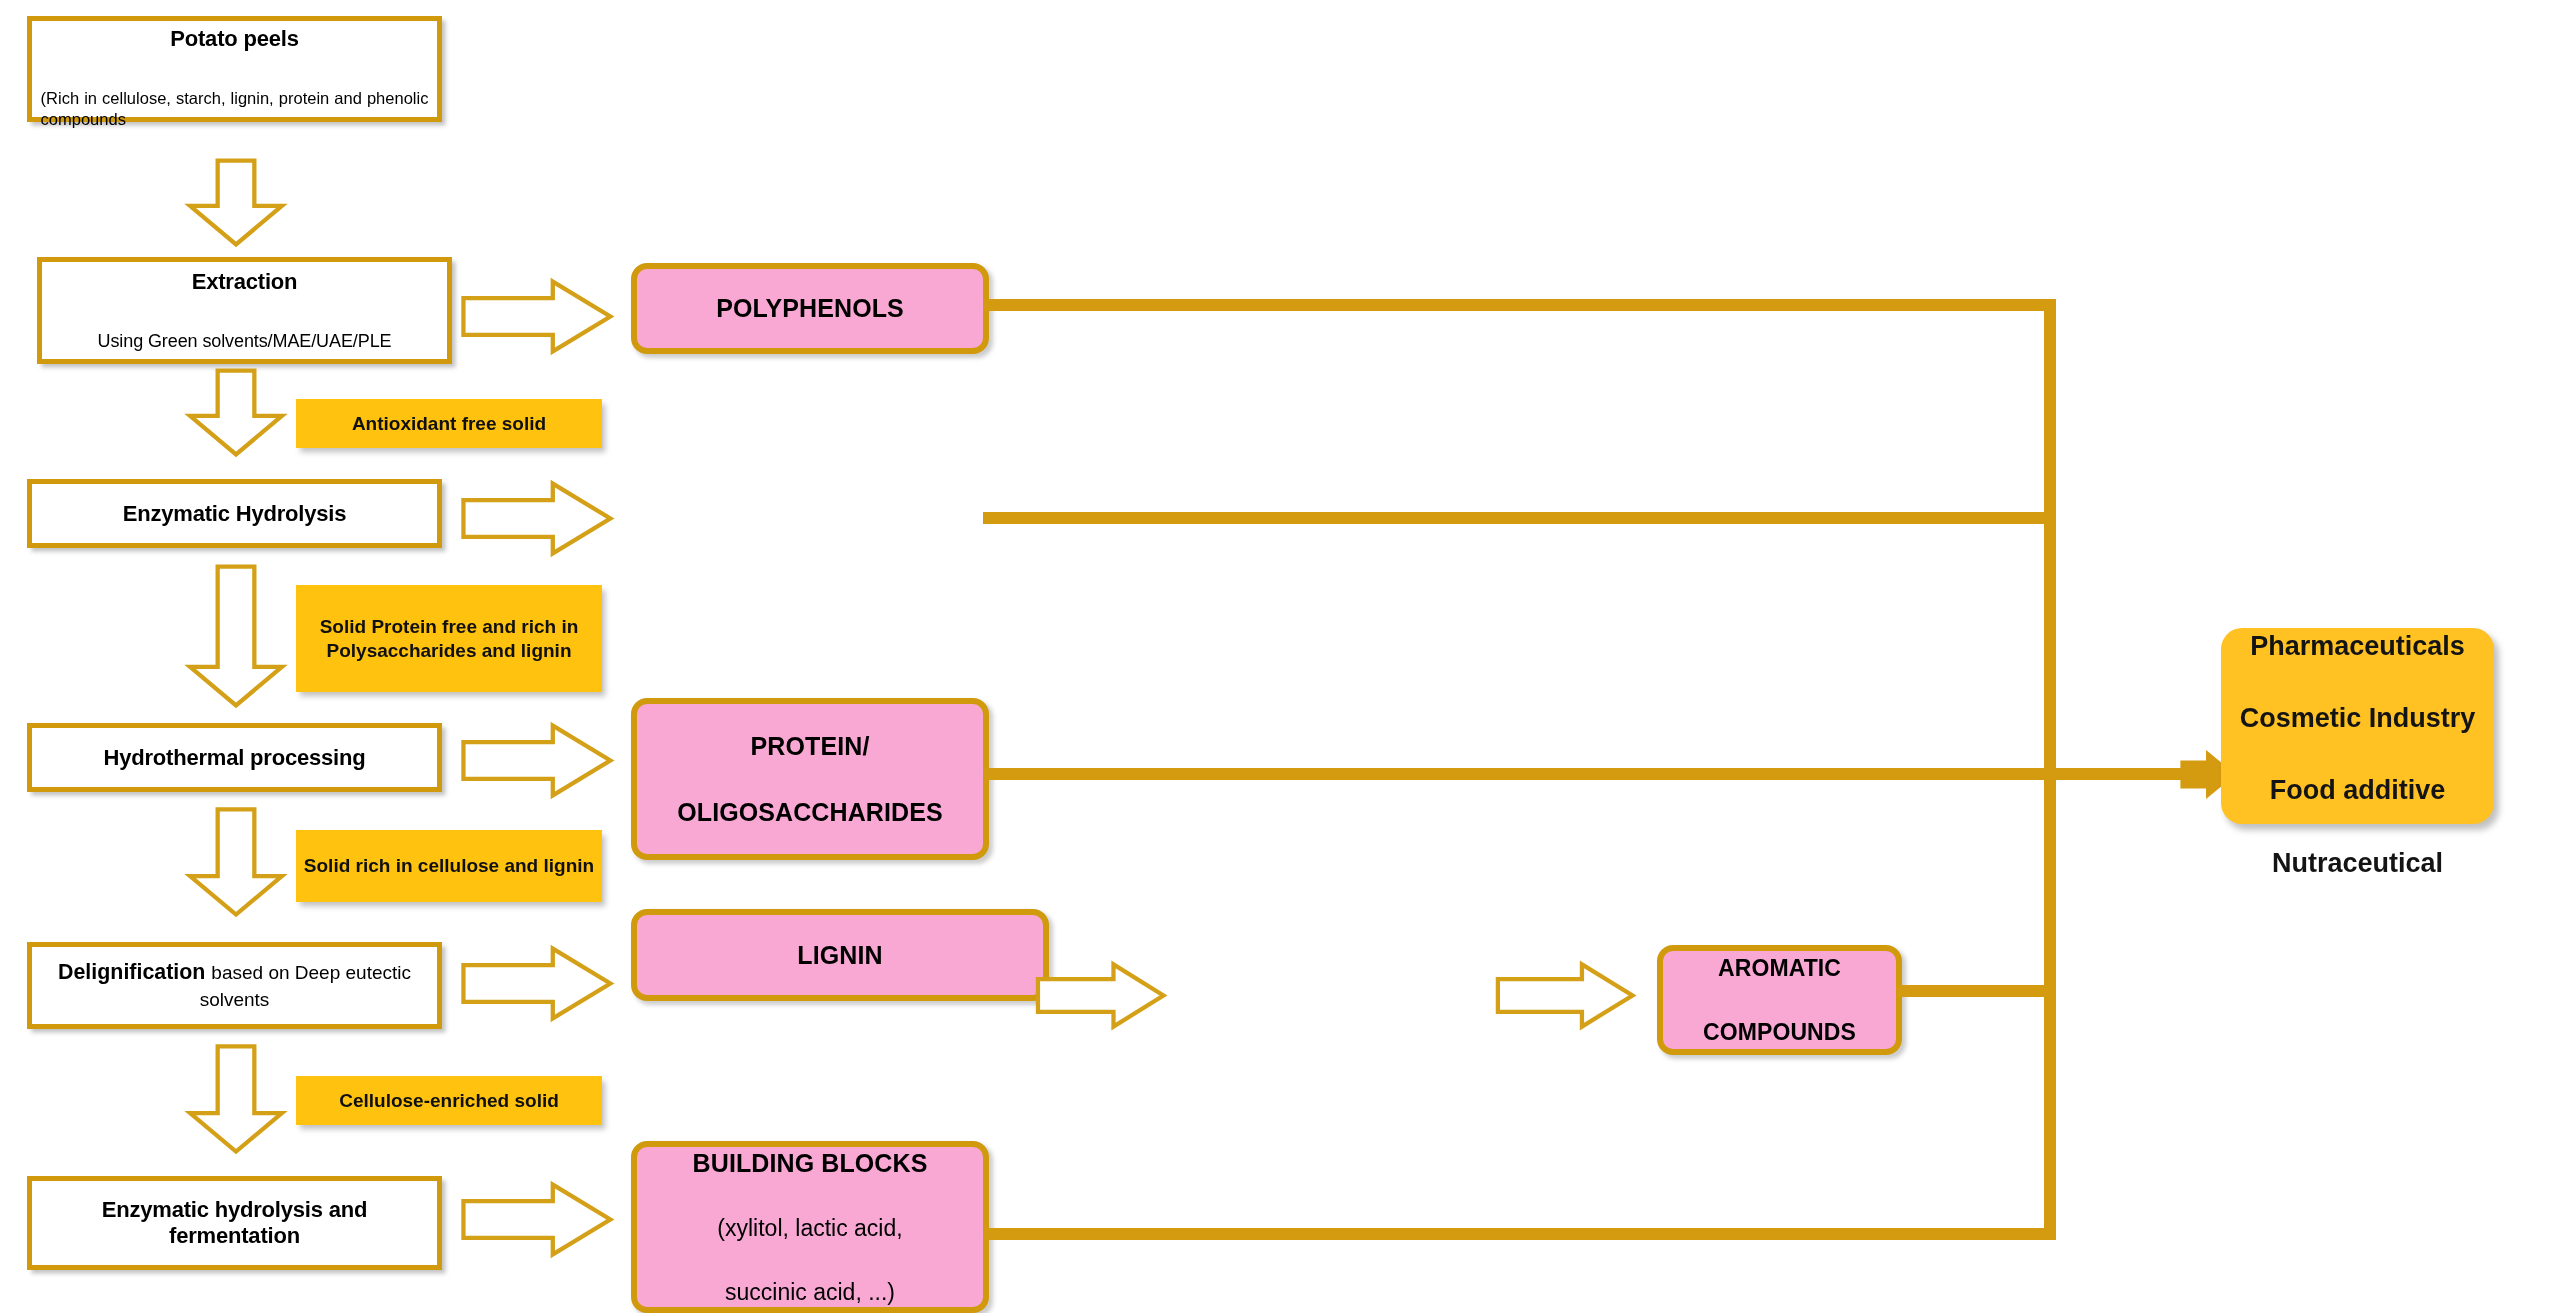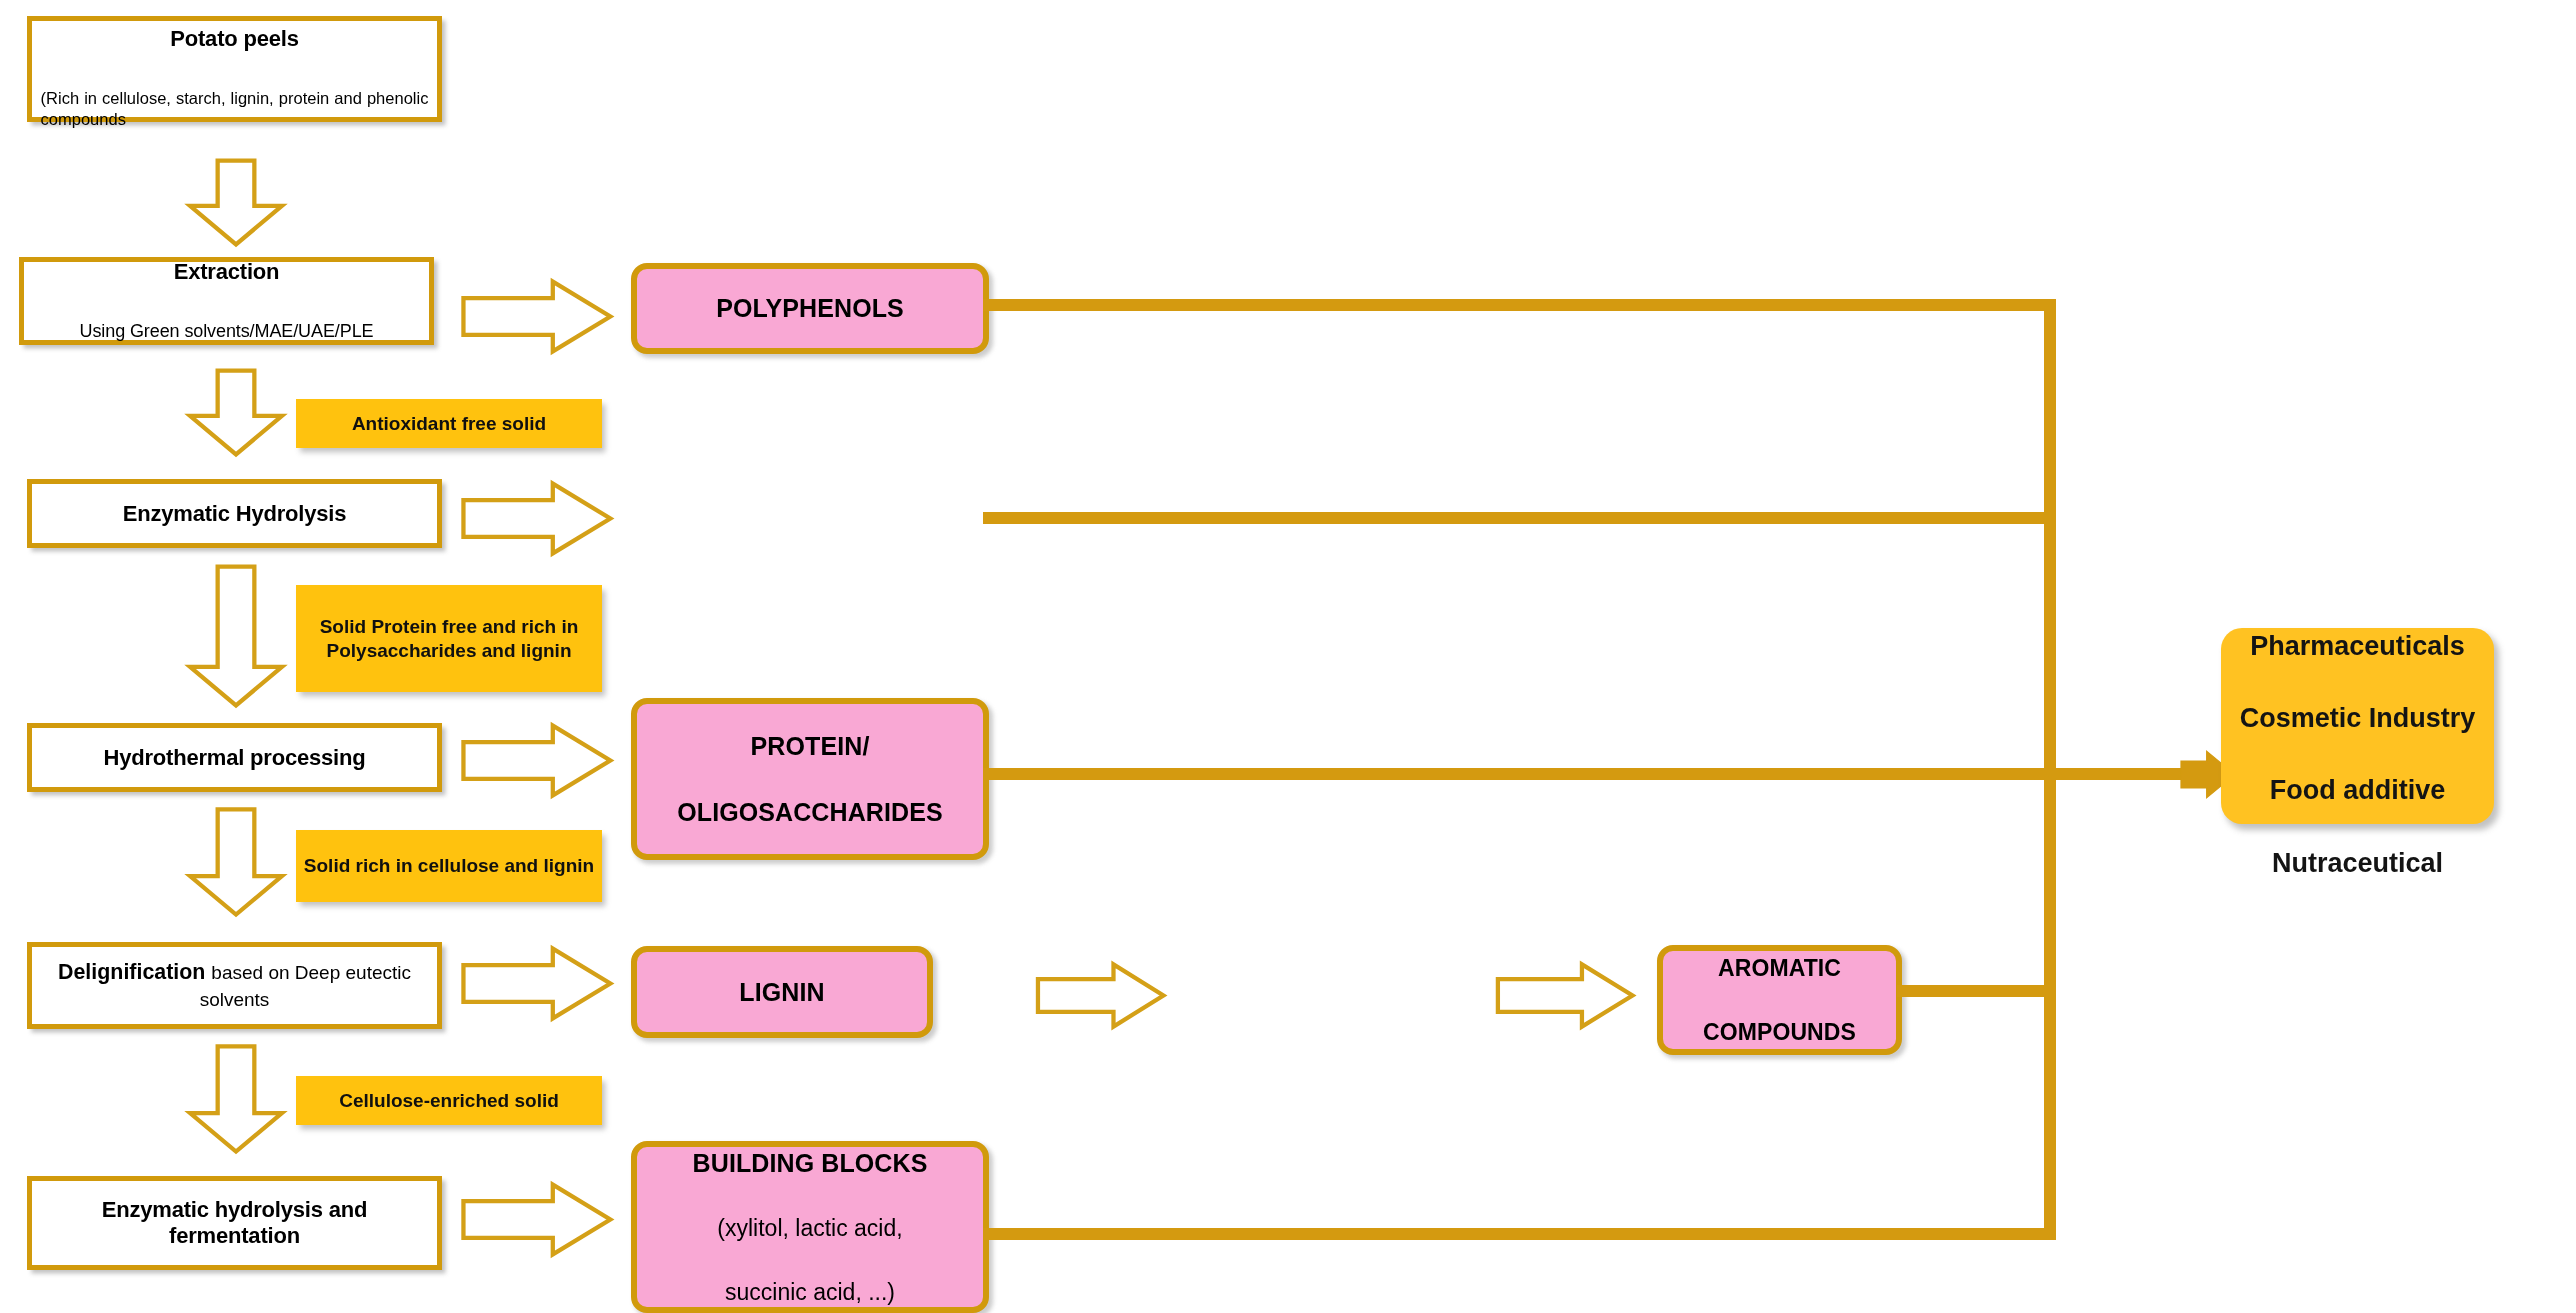--- a/index.html
+++ b/index.html
@@ -152,21 +152,21 @@
 
   <div class="node proc-box" style="left:27px; top:16px; width:415px; height:106px; align-items:flex-start; justify-content:flex-start;">
     <div style="width:100%; text-align:center;" class="proc-title">Potato peels</div>
     <div class="proc-sub-justify">(Rich in cellulose, starch, lignin, protein and phenolic compounds</div>
   </div>
 
   <svg class="arrow-svg" style="left:184px; top:158px; width:104px; height:89px;" viewBox="0 0 170 145">
     <polygon points="55,4 115,4 115,78 160,78 85,141 10,78 55,78"></polygon>
   </svg>
 
-  <div class="node proc-box" style="left:19px; top:257px; width:415px; height:88px;">
+  <div class="node proc-box" style="left:37px; top:257px; width:415px; height:107px;">
     <div class="proc-title">Extraction</div>
     <div class="proc-sub">Using Green solvents/MAE/UAE/PLE</div>
   </div>
 
   <svg class="arrow-svg" style="left:461px; top:279px; width:153px; height:75px;" viewBox="0 0 250 122">
     <polygon points="4,31 150,31 150,4 244,61 150,118 150,91 4,91"></polygon>
   </svg>
 
   <svg class="arrow-svg" style="left:184px; top:368px; width:104px; height:89px;" viewBox="0 0 170 145">
     <polygon points="55,4 115,4 115,78 160,78 85,141 10,78 55,78"></polygon>
@@ -238,21 +238,21 @@
   <div class="node prod-box" style="left:631px; top:263px; width:358px; height:91px;">
     <div class="prod-label">POLYPHENOLS</div>
   </div>
 
 
   <div class="node prod-box" style="left:631px; top:698px; width:358px; height:162px;">
     <div class="prod-label">PROTEIN/</div>
     <div class="prod-label">OLIGOSACCHARIDES</div>
   </div>
 
-  <div class="node prod-box" style="left:631px; top:946px; width:302px; height:92px;">
+  <div class="node prod-box" style="left:631px; top:909px; width:418px; height:92px;">
     <div class="prod-label">LIGNIN</div>
   </div>
 
   <div class="node prod-box" style="left:631px; top:1141px; width:358px; height:172px;">
     <div class="prod-label">BUILDING BLOCKS</div>
     <div class="prod-sub">(xylitol, lactic acid,</div>
     <div class="prod-sub">succinic acid, ...)</div>
   </div>
 
   <svg class="arrow-svg" style="left:1035px; top:962px; width:132px; height:67px;" viewBox="0 0 215 110">

